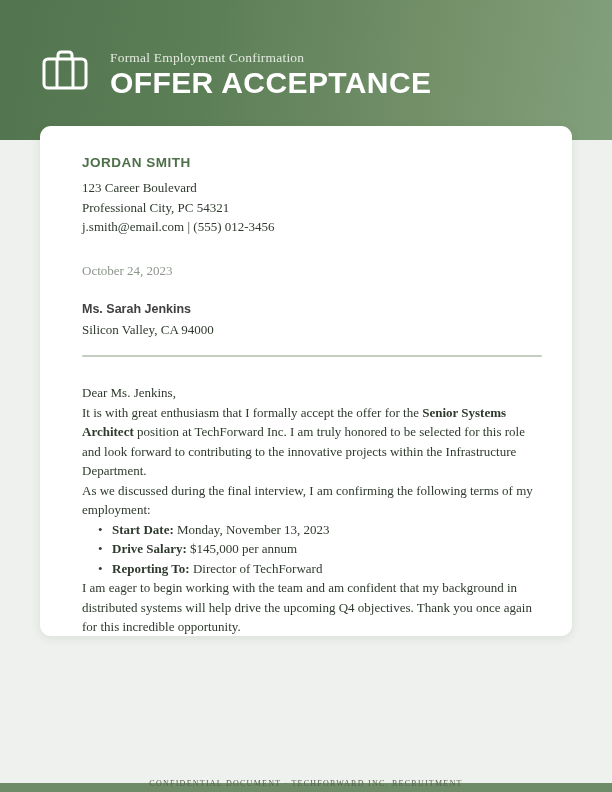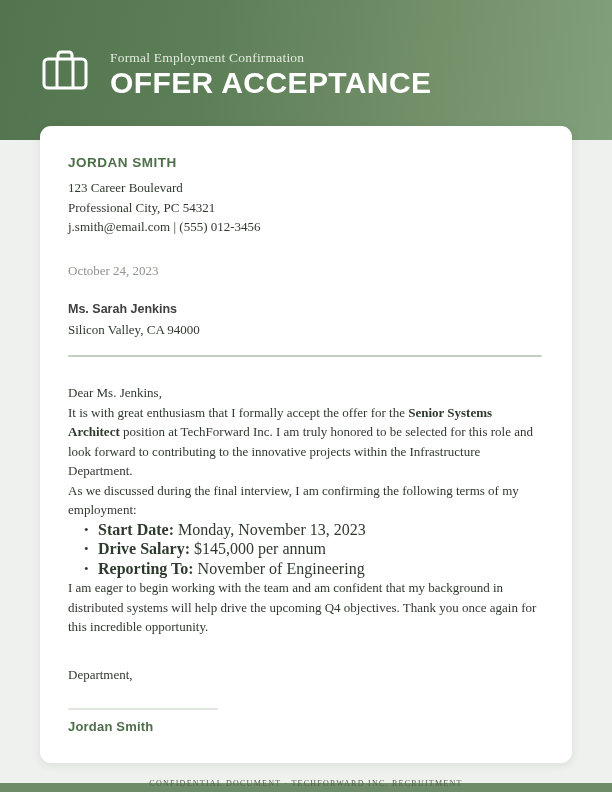--- a/index.html
+++ b/index.html
@@ -61,25 +61,25 @@
     letter-spacing: 0.2px;
     line-height: 16px;
   }
 
   
   #doc-card {
     position: absolute;
     left: 40px;
     top: 126px;
     width: 532px;
-    height: 637px;
+    height: 510px;
     background: #ffffff;
     border-radius: 11px;
     box-shadow: 0 2px 10px rgba(50,70,45,0.10);
-    padding: 28px 30px 0 28px;
+    padding: 28px 30px 0 42px;
     overflow: hidden;
   }
 
   
   #sender-name {
     font-family: "Liberation Sans", sans-serif;
     font-size: 13.5px;
     font-weight: bold;
     color: #4d6f49;
     letter-spacing: 0.5px;
@@ -135,21 +135,21 @@
   .para b { font-weight: bold; }
 
   #terms-list {
     list-style: none;
     margin: 0;
     padding: 0;
   }
 
   #terms-list li {
     font-family: "Liberation Serif", serif;
-    font-size: 16px;
+    font-size: 13px;
     color: #2f3a2e;
     line-height: 19.5px;
     padding-left: 30px;
     position: relative;
   }
 
   #terms-list li::before {
     content: "\2022";
     position: absolute;
     left: 16px;
@@ -250,21 +250,21 @@
   <div id="address-divider"></div>
 
   <div id="letter-body">
     <div class="para">Dear Ms. Jenkins,</div>
     <div class="para"><span>It is with great enthusiasm that I formally accept the offer for the </span><b>Senior Systems Architect</b><span> position at TechForward Inc. I am truly honored to be selected for this role and look forward to contributing to the innovative projects within the Infrastructure Department.</span></div>
     <div class="para">As we discussed during the final interview, I am confirming the following terms of my employment:</div>
 
     <ul id="terms-list">
       <li><span class="term-label">Start Date:</span><span> Monday, November 13, 2023</span></li>
       <li><span class="term-label">Drive Salary:</span><span> $145,000 per annum</span></li>
-      <li><span class="term-label">Reporting To:</span><span> November of Engineering</span></li>
+      <li><span class="term-label">Reporting To:</span><span> Director of TechForward</span></li>
     </ul>
 
     <div class="para">I am eager to begin working with the team and am confident that my background in distributed systems will help drive the upcoming Q4 objectives. Thank you once again for this incredible opportunity.</div>
   </div>
 
   <div id="signature-block">
     <div id="closing-word">Department,</div>
     <div id="signature-line"></div>
     <div id="signature-name">Jordan Smith</div>
   </div>

